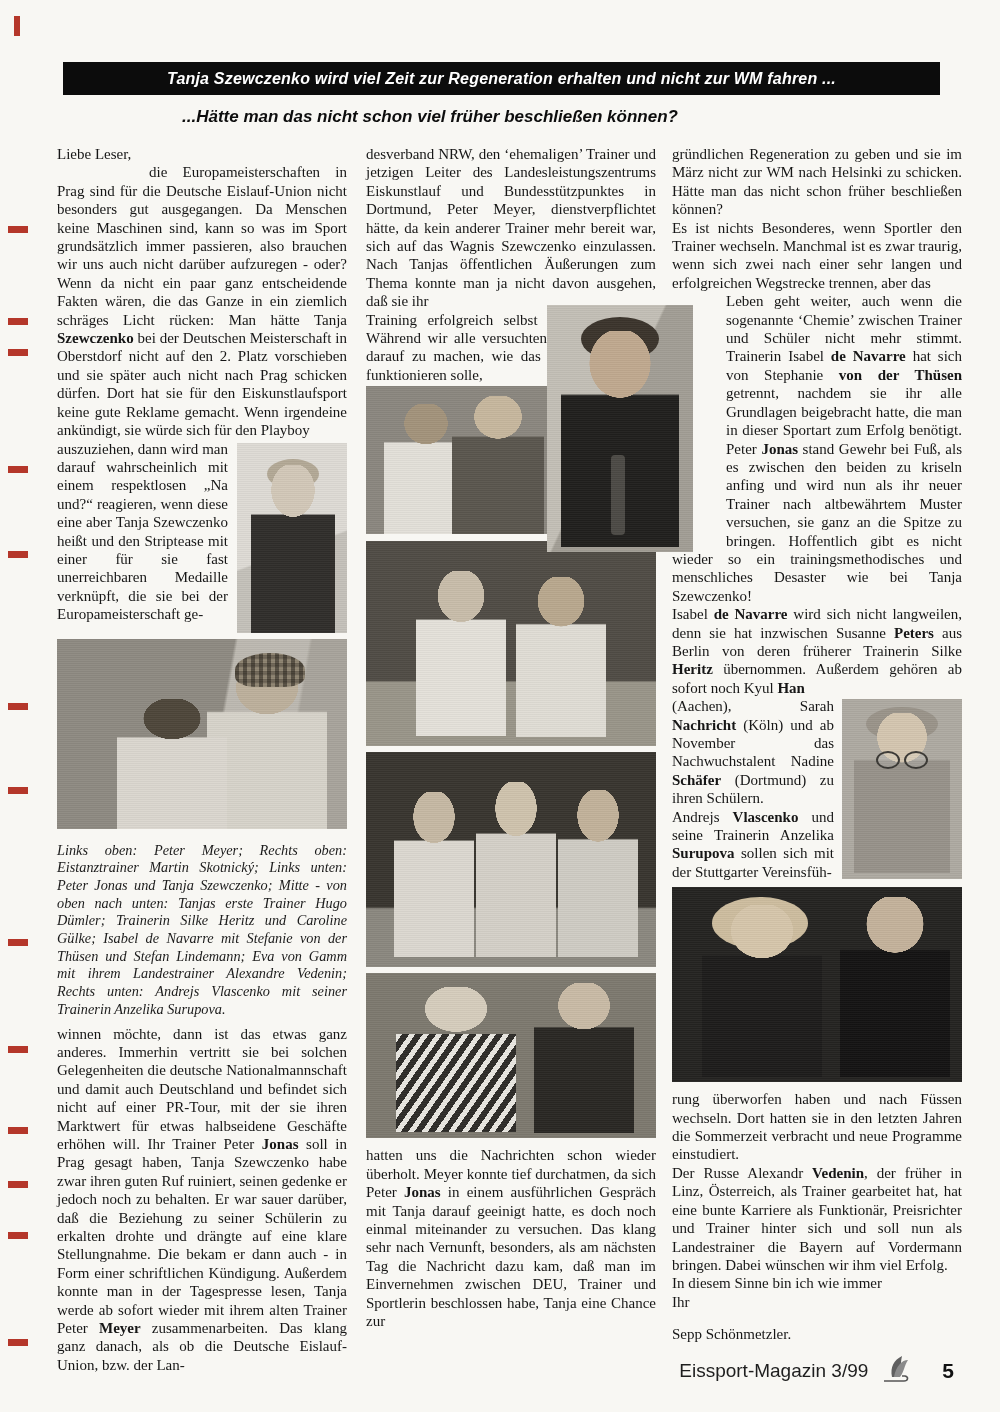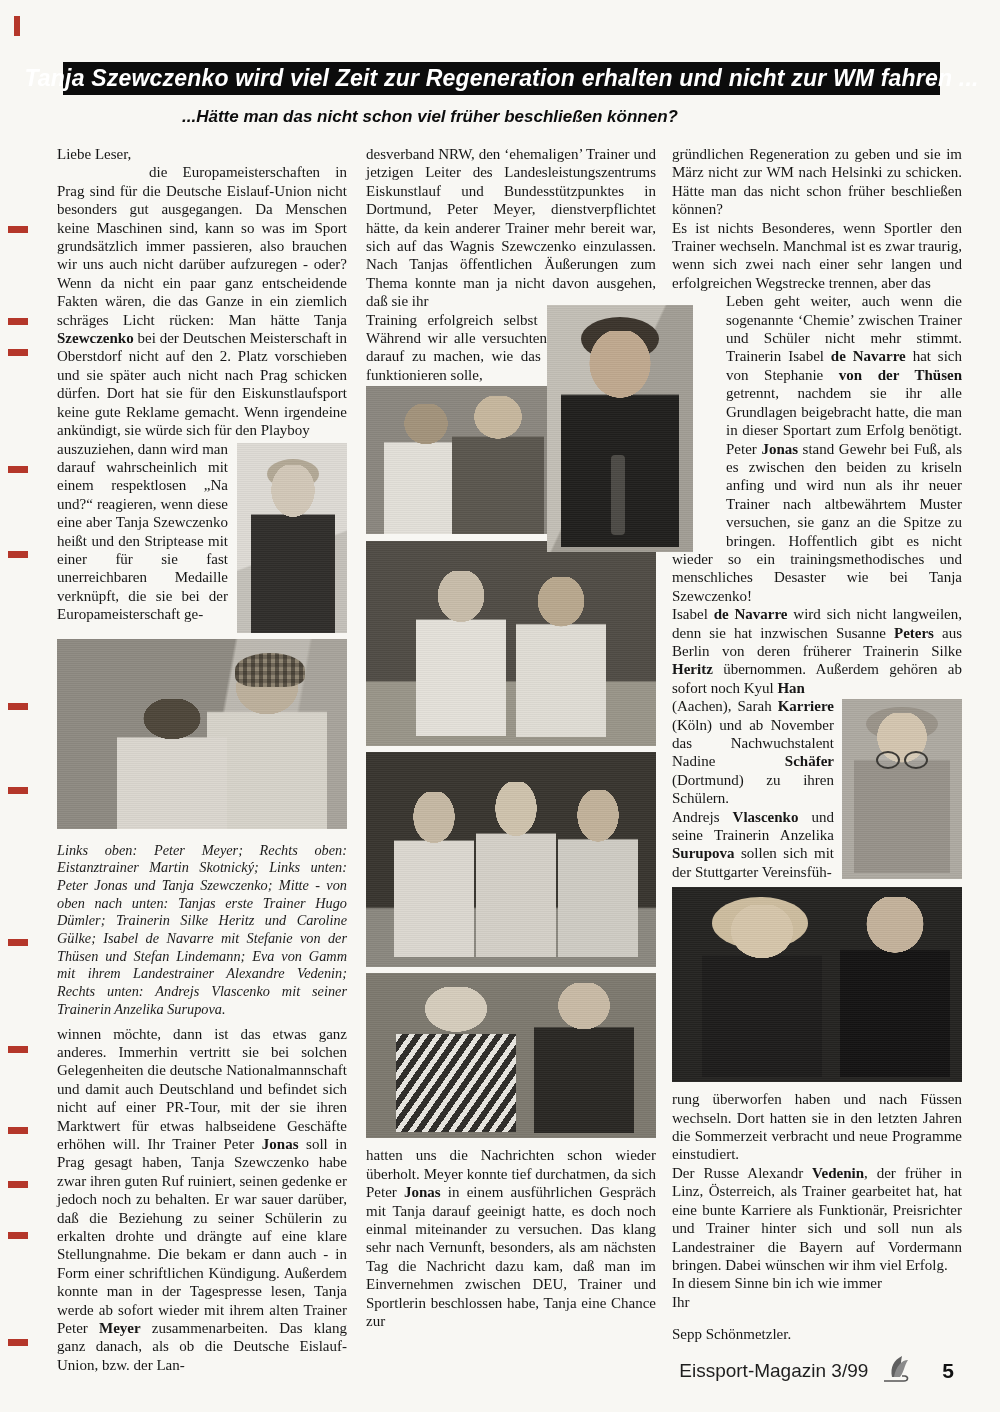--- a/index.html
+++ b/index.html
@@ -4,21 +4,21 @@
 <style>
   html,body{margin:0;padding:0;background:#e8e6e1;}
   .page{position:relative;width:1000px;height:1412px;background:#f8f7f3;overflow:hidden;
         font-family:"Liberation Serif", serif;color:#161616;}
   
   .rm{position:absolute;background:#b5372a;display:block;}
   
   .banner{position:absolute;left:63px;top:62px;width:877px;height:33px;background:#0c0c0c;
           display:flex;align-items:center;justify-content:center;}
   .banner span{color:#ffffff;font-family:"Liberation Sans",sans-serif;font-weight:700;
-               font-style:italic;font-size:23px;letter-spacing:.2px;white-space:nowrap;}
+               font-style:italic;font-size:16px;letter-spacing:.2px;white-space:nowrap;}
   .subtitle{position:absolute;left:0;top:107px;width:860px;text-align:center;
             font-family:"Liberation Sans",sans-serif;font-weight:700;font-style:italic;
             font-size:17px;color:#0d0d0d;}
   
   .col{position:absolute;top:145px;width:290px;font-size:15px;line-height:18.4px;
        text-align:justify;}
   .col p{margin:0;}
   .col1{left:57px;}
   .col2{left:366px;}
   .col3{left:672px;}
@@ -143,21 +143,21 @@
       <p><span>Leben geht weiter, auch wenn die sogenannte ‘Chemie’ zwischen Trainer und Schüler nicht mehr stimmt. Trainerin Isabel </span><b>de Navarre</b><span> hat sich von Stephanie </span><b>von der Thüsen</b><span> getrennt, nachdem sie ihr alle Grundlagen beigebracht hatte, die man in dieser Sportart zum Erfolg benötigt. Peter </span><b>Jonas</b><span> stand Gewehr bei Fuß, als es zwischen den beiden zu kriseln anfing und wird nun als ihr neuer Trainer nach altbewährtem Muster versuchen, sie ganz an die Spitze zu bringen. Hoffentlich gibt es nicht wieder so ein trainingsmethodisches und menschliches Desaster wie bei Tanja Szewczenko!</span></p>
     </div>
     <p><span>Isabel </span><b>de Navarre</b><span> wird sich nicht langweilen, denn sie hat inzwischen Susanne </span><b>Peters</b><span> aus Berlin von deren früherer Trainerin Silke </span><b>Heritz</b><span> übernommen. Außerdem gehören ab sofort noch Kyul </span><b>Han</b></p>
     <div>
       <figure class="photo photoH" title="Trainer mit Brille">
         <i class="blob" style="left:24px;top:8px;width:72px;height:34px;background:#9a948a;"></i>
         <i class="pers" style="left:12px;top:14px;width:96px;height:160px;--hd:#d4c6b0;--bd:#97928a;"></i>
         <i class="lens" style="left:34px;top:52px;width:20px;height:14px;"></i>
         <i class="lens" style="left:62px;top:52px;width:20px;height:14px;"></i>
       </figure>
-      <p><span>(Aachen), Sarah </span><b>Karriere</b><span> (Köln) und ab November das Nachwuchstalent Nadine </span><b>Schäfer</b><span> (Dortmund) zu ihren Schülern.</span></p>
+      <p><span>(Aachen), Sarah </span><b>Nachricht</b><span> (Köln) und ab November das Nachwuchstalent Nadine </span><b>Schäfer</b><span> (Dortmund) zu ihren Schülern.</span></p>
       <p><span>Andrejs </span><b>Vlascenko</b><span> und seine Trainerin Anzelika </span><b>Surupova</b><span> sollen sich mit der Stuttgarter Vereinsfüh-</span></p>
     </div>
     <figure class="photo photoI" title="Andrejs Vlascenko mit seiner Trainerin Anzelika Surupova">
       <i class="blob" style="left:40px;top:10px;width:96px;height:52px;background:#cdbd9f;"></i>
       <i class="pers" style="left:30px;top:18px;width:120px;height:172px;--hd:#d6c6ab;--bd:#1d1c1b;"></i>
       <i class="pers" style="left:168px;top:10px;width:110px;height:180px;--hd:#c4b29b;--bd:#141313;"></i>
     </figure>
     <p class="mt8"><span>rung überworfen haben und nach Füssen wechseln. Dort hatten sie in den letzten Jahren die Sommerzeit verbracht und neue Programme einstudiert.</span></p>
     <p><span>Der Russe Alexandr </span><b>Vedenin</b><span>, der früher in Linz, Österreich, als Trainer gearbeitet hat, hat eine bunte Karriere als Funktionär, Preisrichter und Trainer hinter sich und soll nun als Landestrainer die Bayern auf Vordermann bringen. Dabei wünschen wir ihm viel Erfolg.</span></p>
     <p>In diesem Sinne bin ich wie immer</p>

